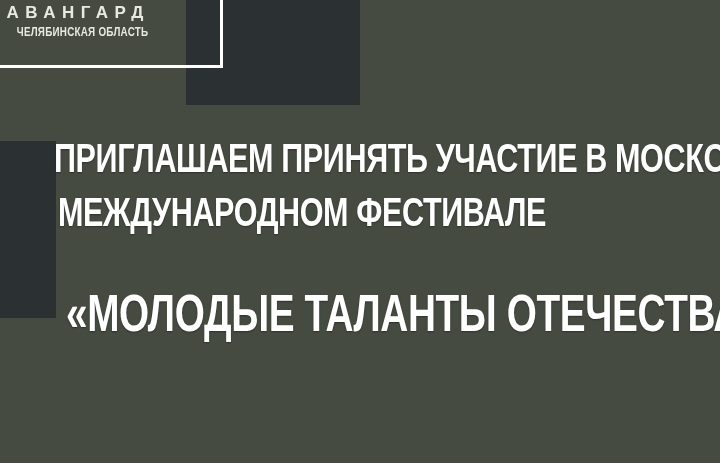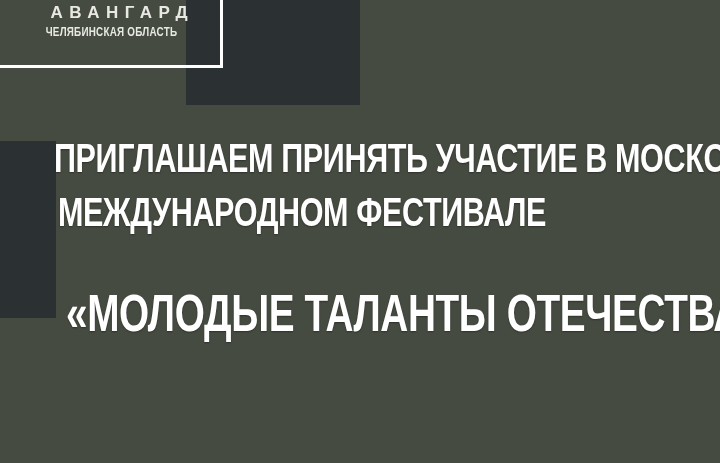--- a/index.html
+++ b/index.html
@@ -52,23 +52,22 @@
     height: 78px;
     background: #ffffff;
   }
 
   
   .logo {
     position: absolute;
     left: 0;
     top: 4px;
     width: 186px;
-    text-align: right;
+    text-align: left;
     line-height: 1;
-    margin-left: 8px;
   }
   .logo-name {
     display: block;
     color: #e8e9e4;
     font-size: 17px;
     font-weight: bold;
     letter-spacing: 6.5px;
     text-indent: 6.5px;
     font-family: "Liberation Sans", sans-serif;
   }

